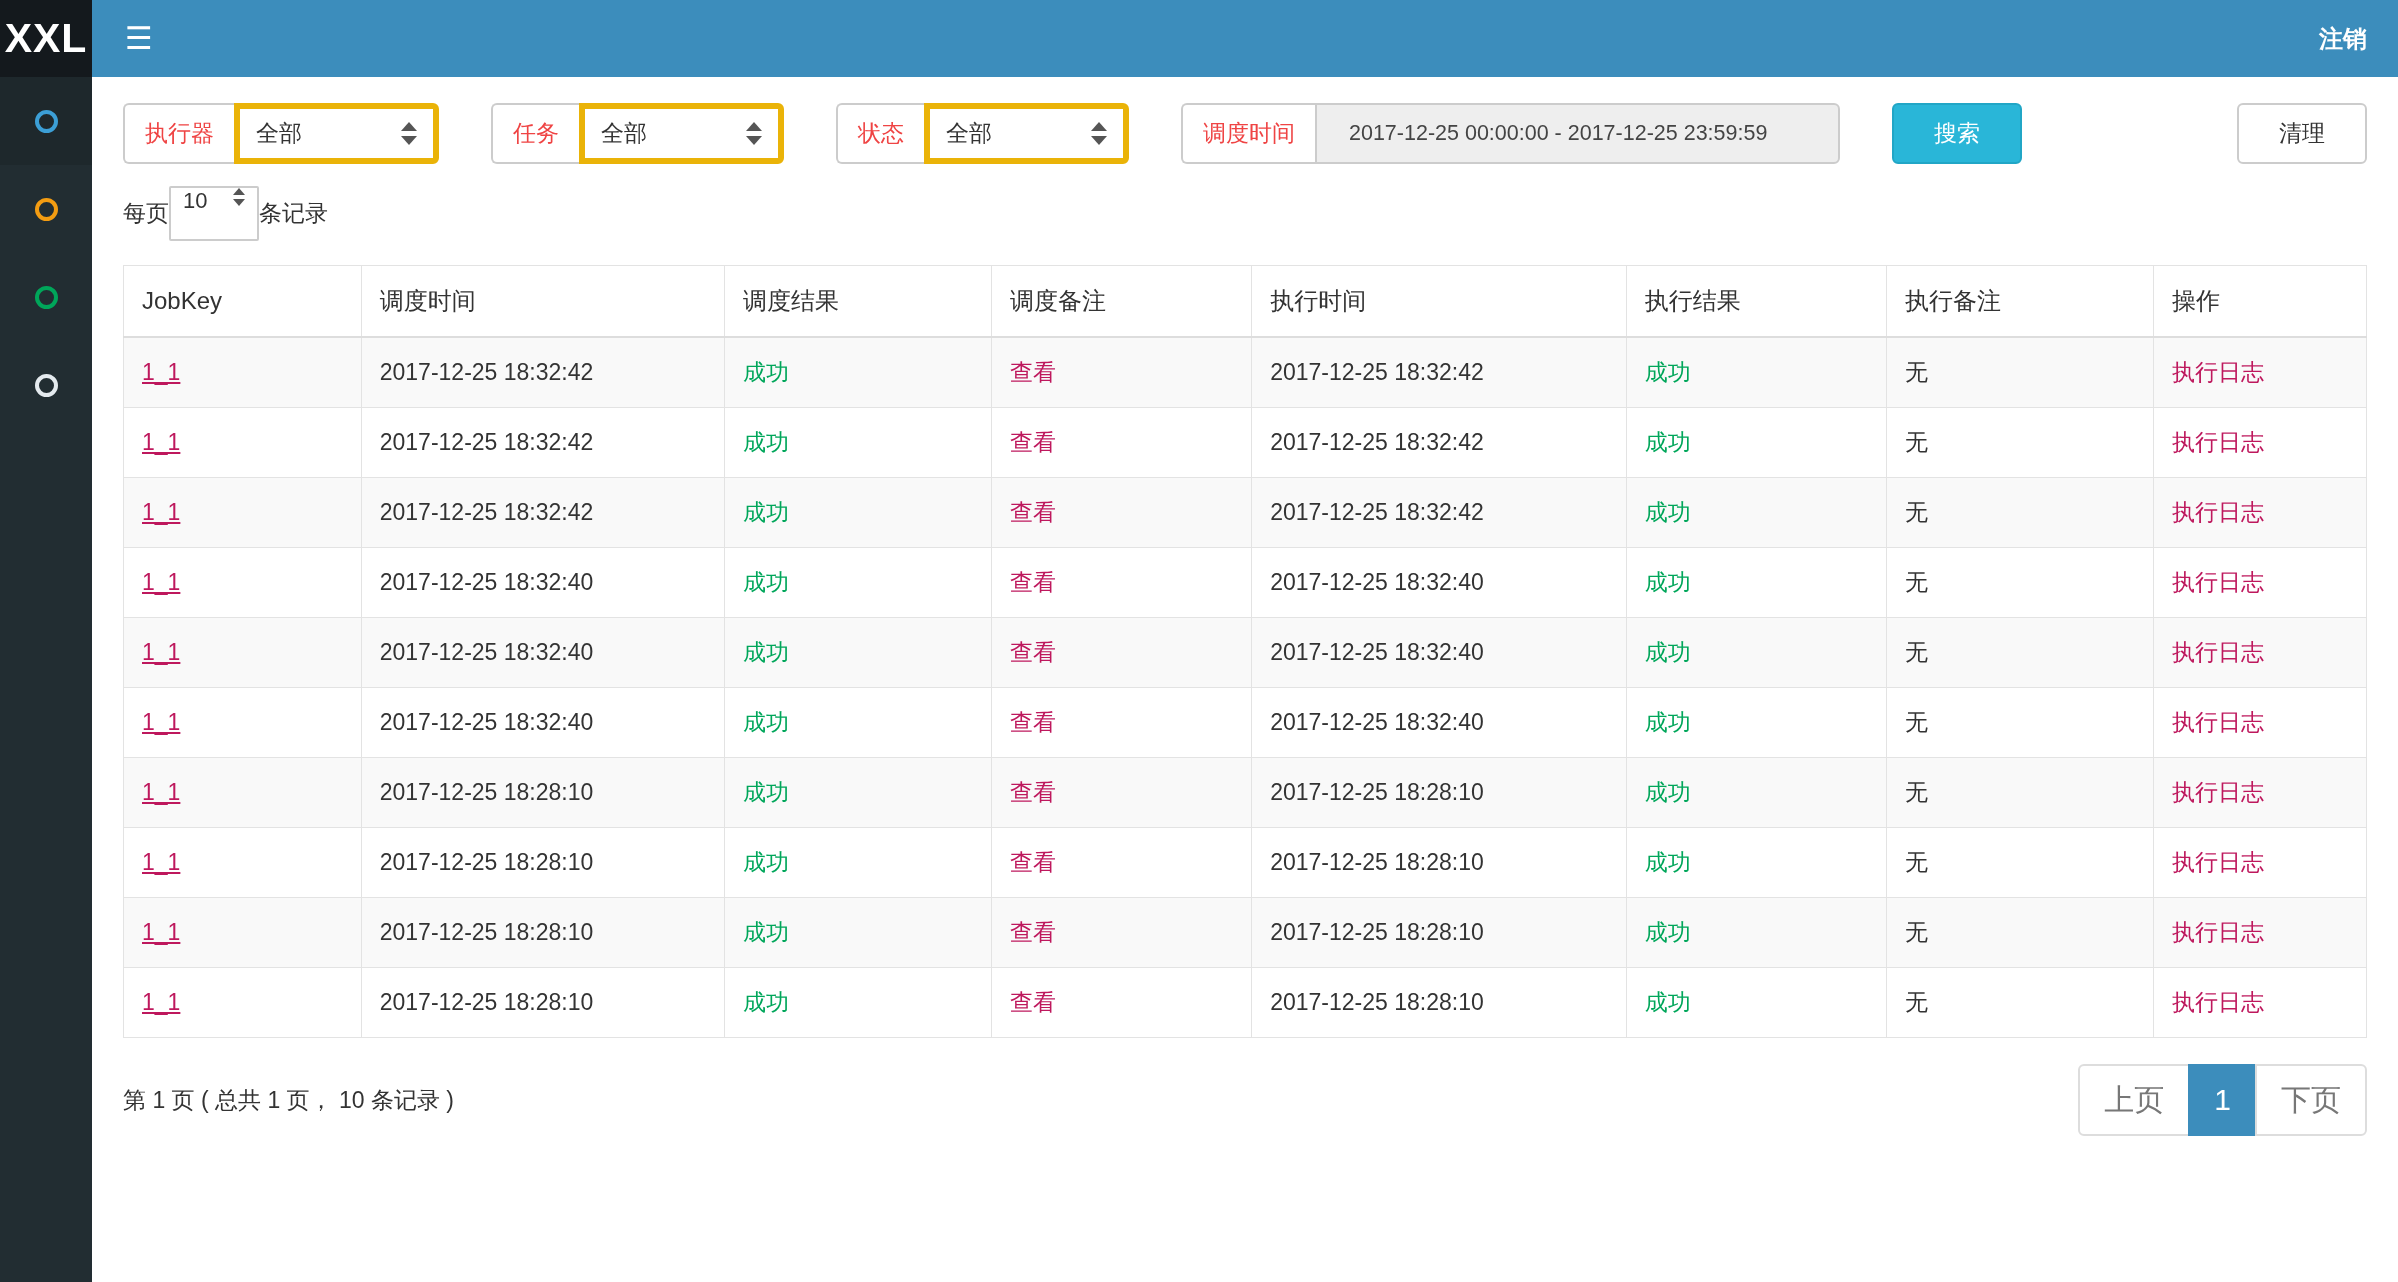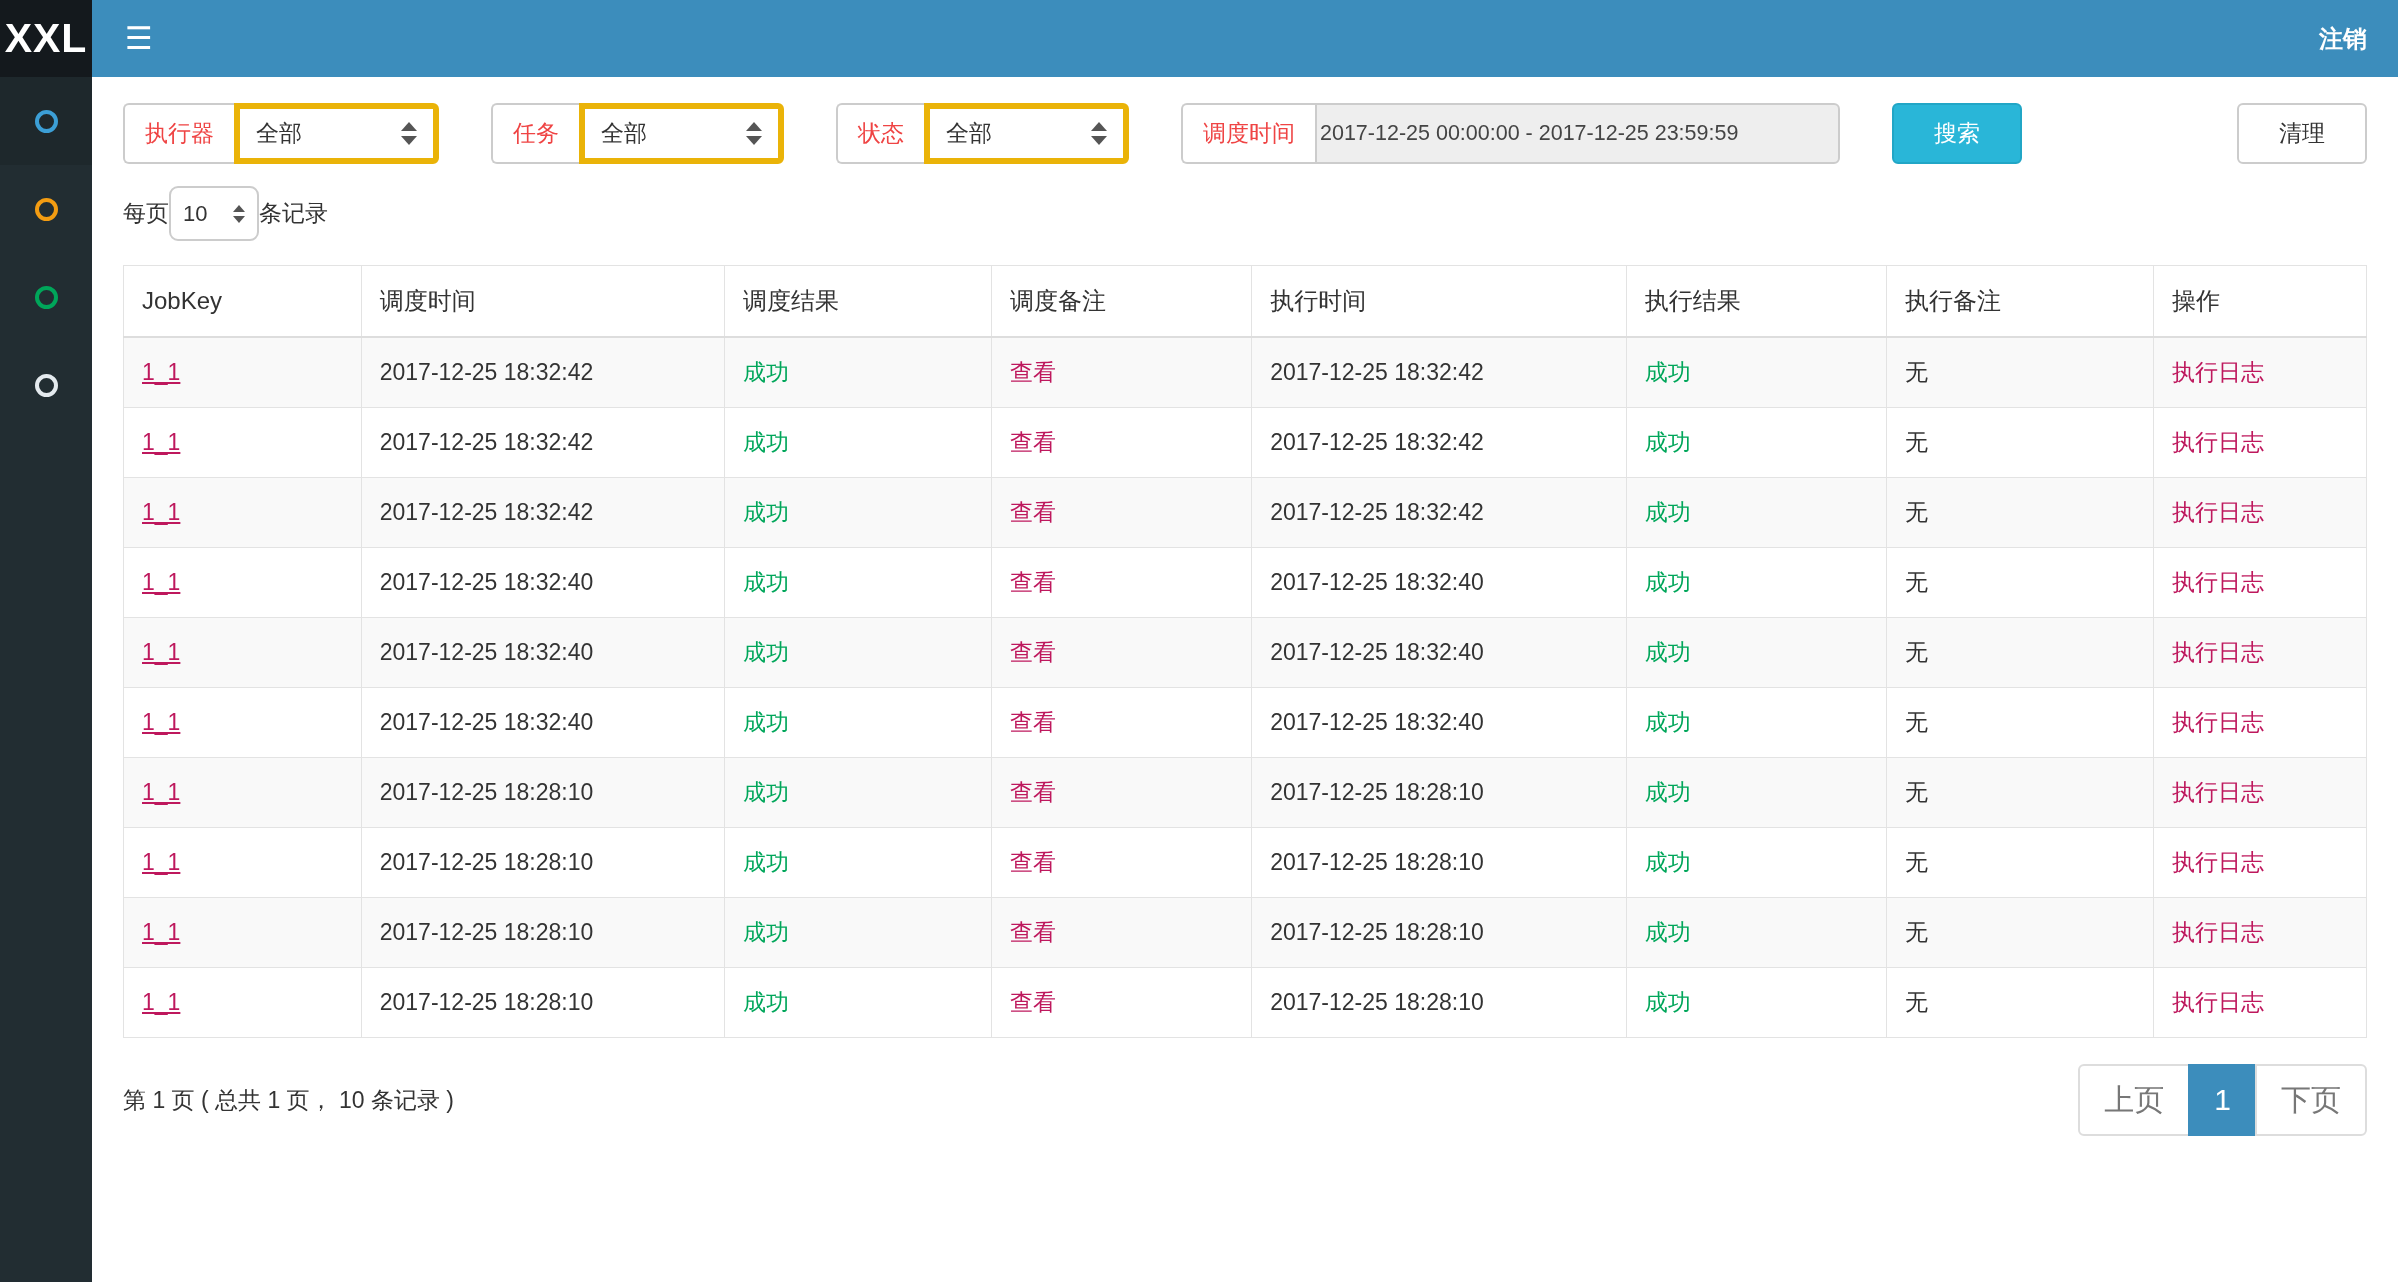--- a/index.html
+++ b/index.html
@@ -31,30 +31,30 @@
   .filter-row{display:flex;align-items:center}
   .igroup{display:flex;height:61px;margin-right:52px}
   .addon{display:flex;align-items:center;padding:0 20px;border:2px solid #ccc;border-right:none;
          border-radius:6px 0 0 6px;background:#fff;font-size:23px;color:#ef4444;white-space:nowrap}
   .fselect{display:flex;align-items:center;padding:0 16px;width:205px;border:6px solid #eab308;
            border-radius:0 6px 6px 0;background:#fff;font-size:23px;cursor:pointer}
   .spin{display:flex;flex-direction:column;gap:5px;margin-left:auto}
   .spin i{display:block;width:0;height:0;border-left:8px solid transparent;border-right:8px solid transparent}
   .spin .up{border-bottom:9px solid #555}
   .spin .down{border-top:9px solid #555}
-  .date-input{display:flex;align-items:center;width:525px;padding:0 3px;border:2px solid #ccc;
+  .date-input{display:flex;align-items:center;width:525px;padding:0 32px;border:2px solid #ccc;
               border-radius:0 6px 6px 0;background:#eee;font-size:21.5px;color:#444;white-space:nowrap;cursor:pointer}
   .btn{height:61px;display:flex;align-items:center;justify-content:center;font-size:23px;border-radius:6px;cursor:pointer}
   .btn-search{width:130px;background:#29b6d8;border:2px solid #21a6c6;color:#fff}
   .btn-clear{width:130px;background:#fff;border:2px solid #ccc;color:#333;margin-left:auto}
 
   
   .pagesize-row{display:flex;align-items:center;margin-top:22px;font-size:23px;}
-  .pselect{display:flex;align-items:center;height:55px;width:90px;padding:0 12px;border:2px solid #ccc;
-           border-radius:9px;background:#fff;font-size:22px;cursor:pointer}
+  .pselect{display:flex;height:55px;width:90px;padding:0 12px;border:2px solid #ccc;
+           border-radius:2px;background:#fff;font-size:22px;cursor:pointer}
   .pselect .spin{gap:4px}
   .pselect .spin i{border-left-width:6px;border-right-width:6px}
   .pselect .spin .up{border-bottom-width:7px}
   .pselect .spin .down{border-top-width:7px}
 
   
   table{border-collapse:collapse;width:100%;margin-top:24px;table-layout:fixed}
   th,td{border:1px solid #e3e3e3;text-align:left;padding:19px 18px;font-size:23px;overflow:hidden;white-space:nowrap}
   th{font-weight:400;font-size:24px;border-bottom:2px solid #ddd;background:#fff}
   tbody tr:nth-child(odd){background:#f9f9f9}

